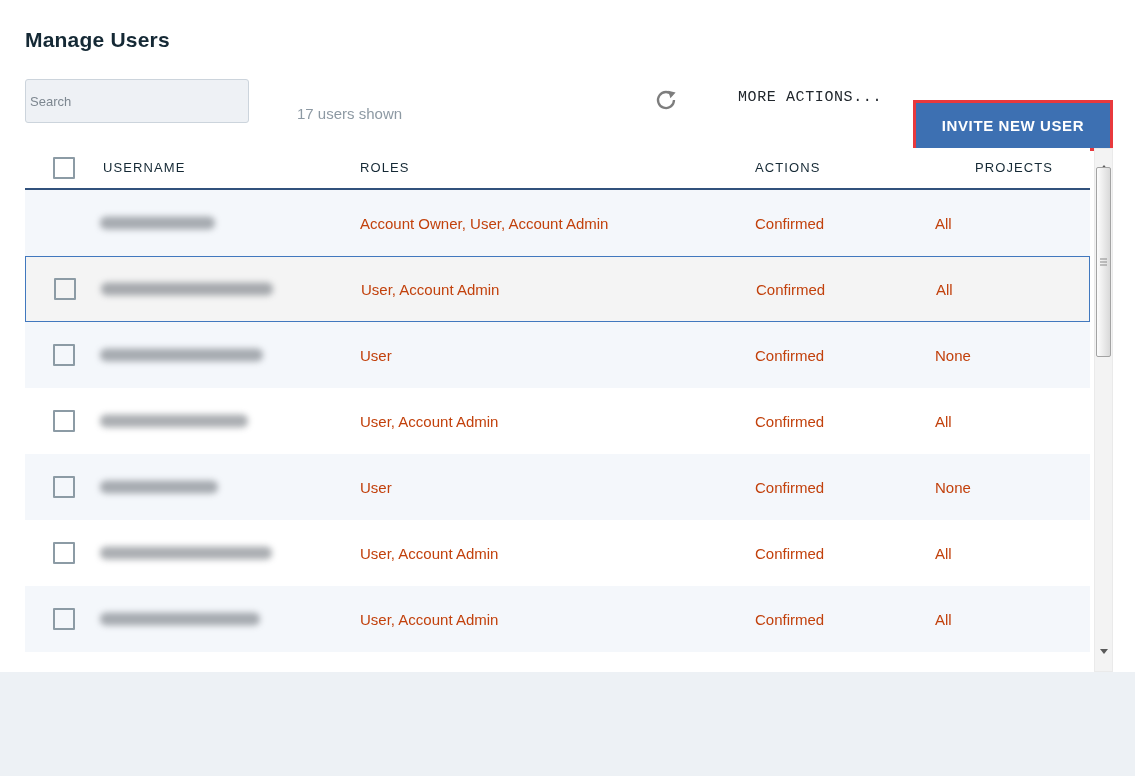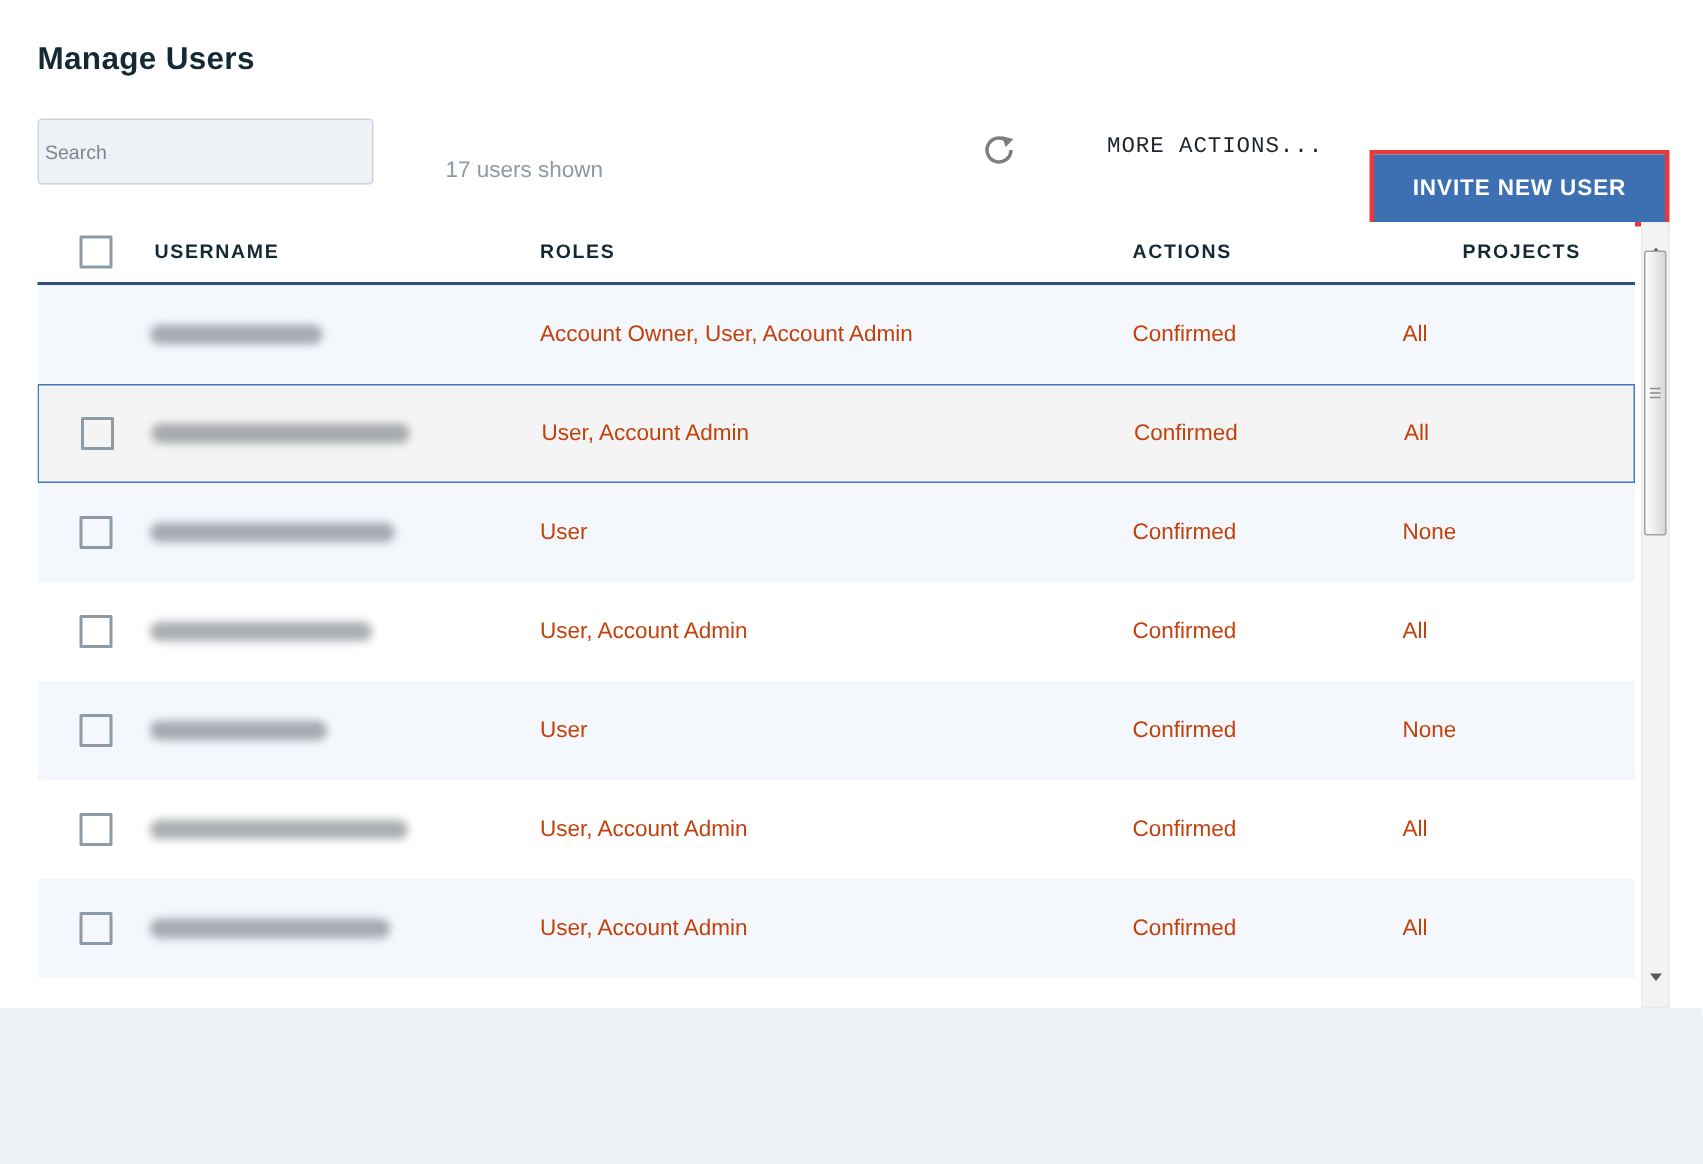--- a/index.html
+++ b/index.html
@@ -19,21 +19,21 @@
   .refresh-btn { position:absolute; left:652px; top:87px; width:28px; height:28px; background:none; border:none; cursor:pointer; }
   .more-actions { position:absolute; left:738px; top:89px; background:none; border:none; cursor:pointer;
       font-family:Liberation Mono, monospace; font-size:15px; color:#21272d; letter-spacing:0.6px; }
   .invite-annotation { position:absolute; left:913px; top:74px; width:200px; height:51px; border:3px solid #e8393d;margin-top:26px; }
   .invite-btn { width:100%; height:100%; background:#3d70b2; border:none; cursor:pointer;
       font-family:"Liberation Sans", sans-serif; font-size:15px; font-weight:bold; color:#ffffff; letter-spacing:0.6px; }
 
   
   .table-header { position:absolute; left:25px; top:148px; width:1065px; height:42px;
       background:#ffffff; border-bottom:2px solid #31517c; }
-  .th { position:absolute; top:12px; font-size:13px; font-weight:bold; color:#152935; letter-spacing:1.1px; }
+  .th { position:absolute; top:12px; font-size:13px; font-weight:normal; color:#152935; letter-spacing:1.1px; }
   .th-username { left:78px; } .th-roles { left:335px; } .th-status { left:730px; } .th-projects { left:910px;padding-left:40px; }
 
   .checkbox { width:22px; height:22px; border:2px solid #8c9ba5; border-radius:1px; background:transparent; display:inline-block; cursor:pointer; }
   .header-checkbox { position:absolute; left:28px; top:9px; }
 
   .table-body { position:absolute; left:25px; top:190px; width:1065px; height:482px; overflow:hidden; }
   .row { position:relative; width:1065px; height:66px; }
   .row.zebra-blue { background:#f4f7fb; }
   .row.zebra-white { background:#ffffff; }
   .row.selected { background:#f4f4f4; border:1px solid #4178be; }

